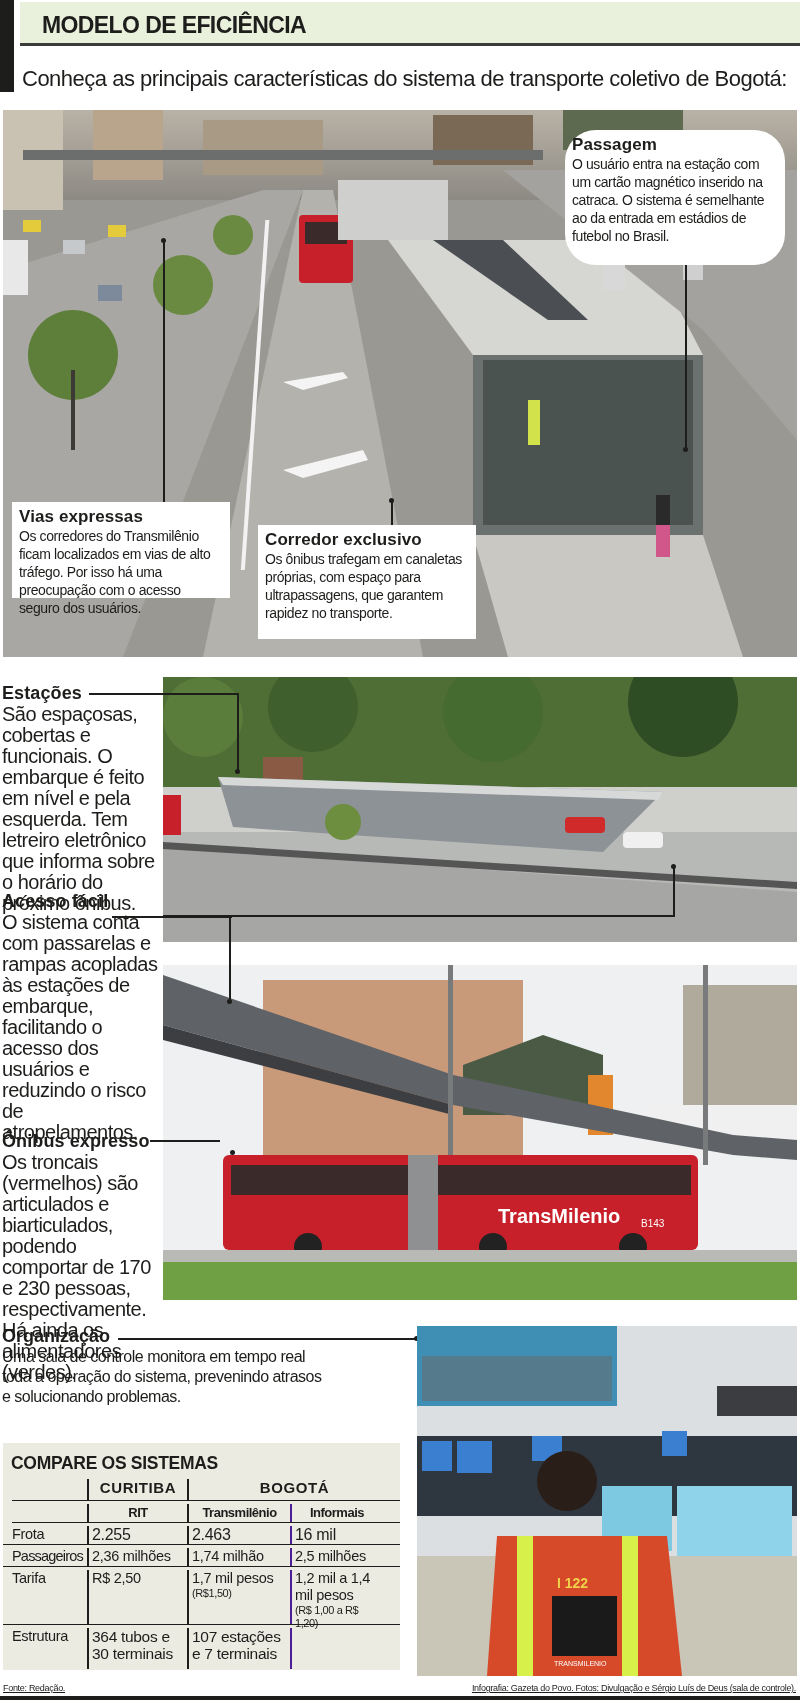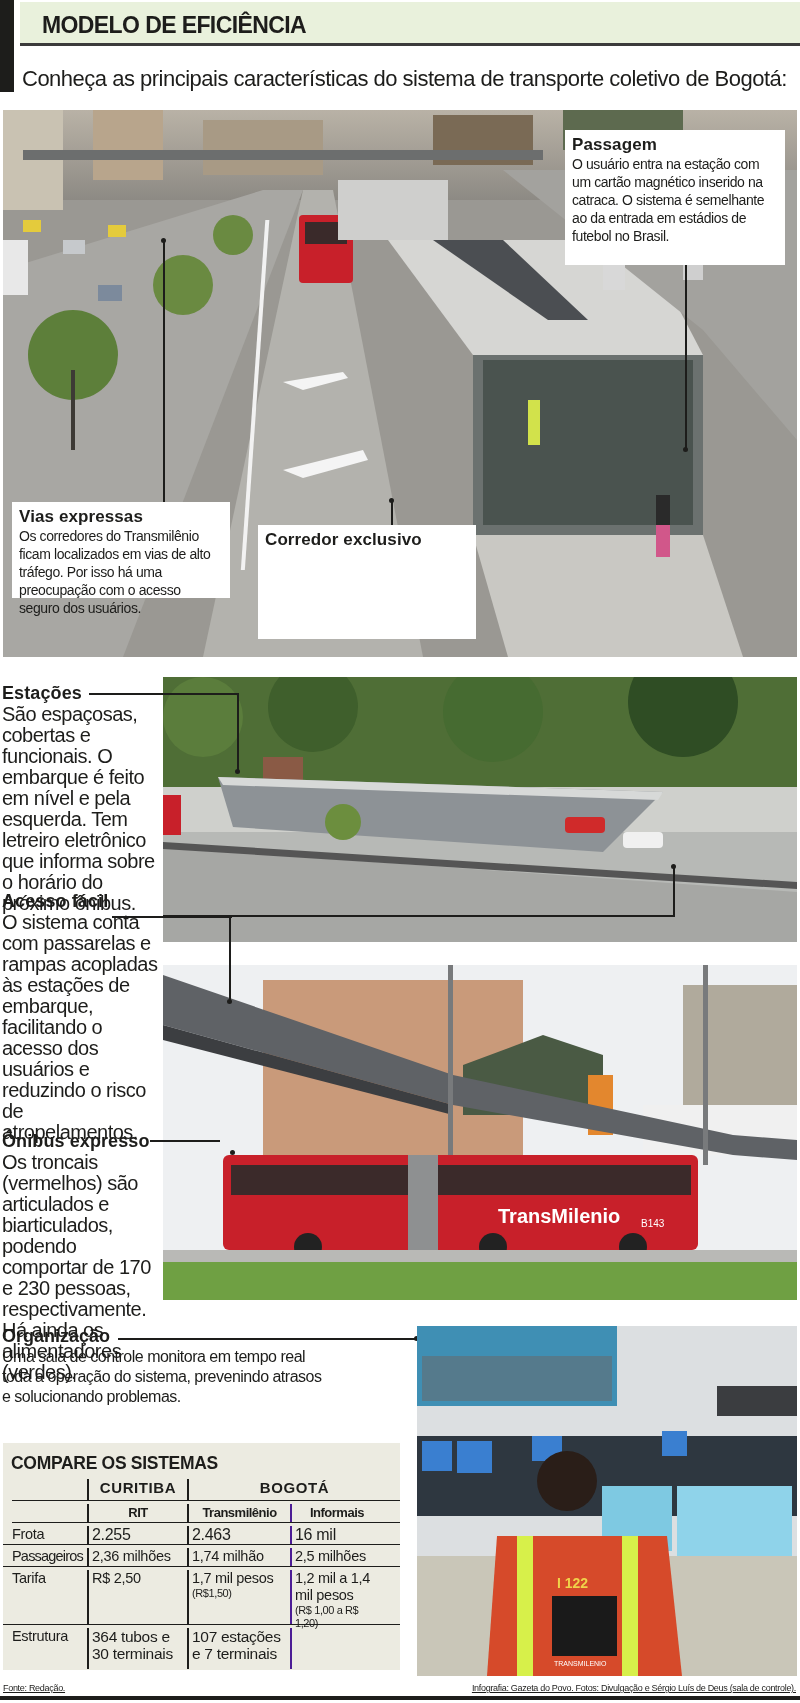--- a/index.html
+++ b/index.html
@@ -109,36 +109,37 @@
 
     <rect x="653" y="385" width="14" height="30" fill="#2a2a2a"></rect>
     <rect x="653" y="415" width="14" height="32" fill="#d1578a"></rect>
 
     <polygon points="500,60 794,60 794,330 700,220" fill="#a3a29e"></polygon>
     <rect x="600" y="150" width="22" height="30" fill="#d8d8d8"></rect>
     <rect x="680" y="140" width="20" height="30" fill="#cfcfcf"></rect>
   </svg>
 </div>
 
-<div class="callout" style="left:565px; top:130px; width:220px; height:135px;">
+<div class="callout" style="left:565px; top:130px; width:220px; height:135px;border-radius:31px;">
   <div class="c-title">Passagem</div>
   <div class="c-body">O usuário entra na estação com um cartão magnético inserido na catraca. O sistema é semelhante ao da entrada em estádios de futebol no Brasil.</div>
 </div>
 <div class="leader leader-v" style="left:685px; top:265px; height:185px;"></div>
 <div class="dot" style="left:683px; top:447px;"></div>
 
 <div class="callout" style="left:12px; top:502px; width:218px; height:96px;">
   <div class="c-title">Vias expressas</div>
   <div class="c-body">Os corredores do Transmilênio ficam localizados em vias de alto tráfego. Por isso há uma preocupação com o acesso seguro dos usuários.</div>
 </div>
 <div class="leader leader-v" style="left:163px; top:240px; height:262px;"></div>
 <div class="dot" style="left:161px; top:238px;"></div>
 
 <div class="callout" style="left:258px; top:525px; width:218px; height:114px;">
   <div class="c-title">Corredor exclusivo</div>
+  <div class="c-body">Os ônibus trafegam em canaletas próprias, com espaço para ultrapassagens, que garantem rapidez no transporte.</div>
 </div>
 <div class="leader leader-v" style="left:391px; top:500px; height:25px;"></div>
 <div class="dot" style="left:389px; top:498px;"></div>
 
 <div class="photo" style="left:163px; top:677px; width:634px; height:265px;">
   <svg viewBox="0 0 634 265" preserveAspectRatio="none">
     <rect width="634" height="265" fill="#b7b9b6"></rect>
     <rect width="634" height="110" fill="#4f6e36"></rect>
     <circle cx="40" cy="40" r="40" fill="#5b7d3c"></circle>
     <circle cx="150" cy="30" r="45" fill="#3f5f2c"></circle>

